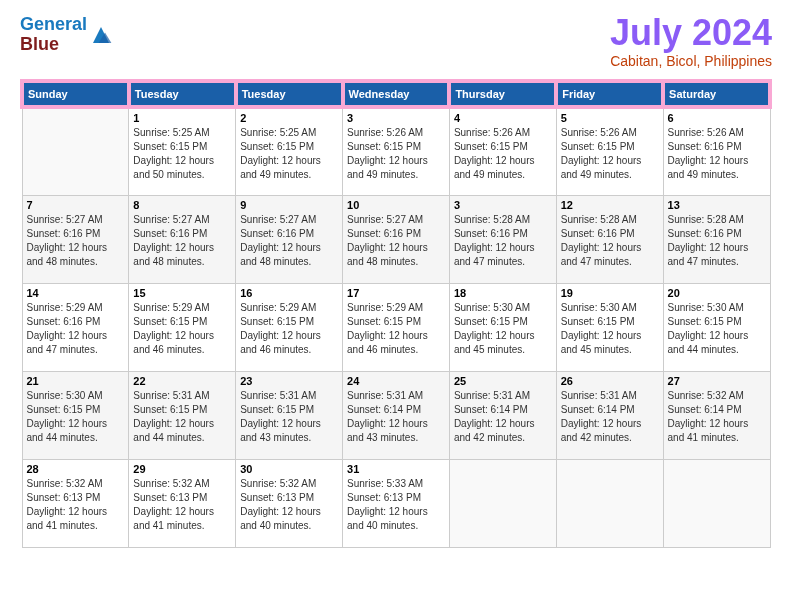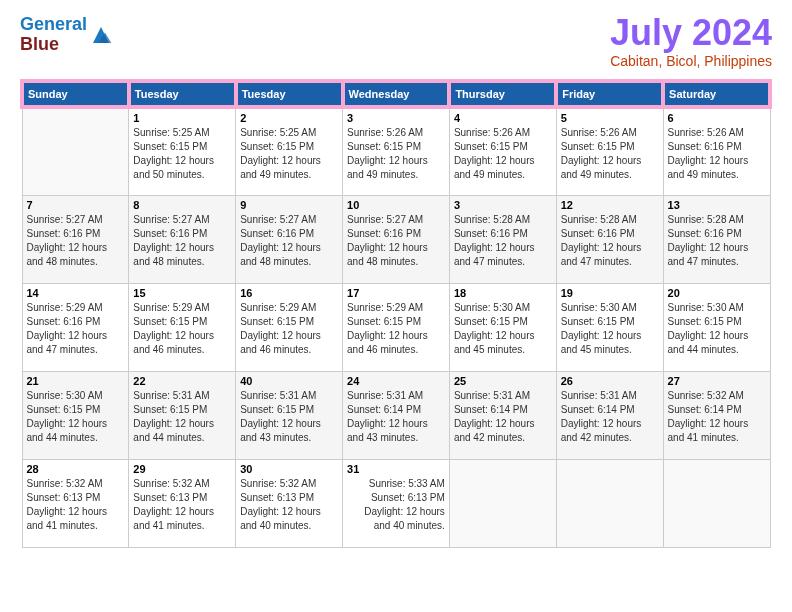--- a/index.html
+++ b/index.html
@@ -288,21 +288,21 @@
 and 44 minutes.</div>
           </td>
           <td>
             <span class="day-num">22</span>
             <div class="cell-content" style="white-space: pre-line;">Sunrise: 5:31 AM
 Sunset: 6:15 PM
 Daylight: 12 hours
 and 44 minutes.</div>
           </td>
           <td>
-            <span class="day-num">40</span>
+            <span class="day-num">23</span>
             <div class="cell-content" style="white-space: pre-line;">Sunrise: 5:31 AM
 Sunset: 6:15 PM
 Daylight: 12 hours
 and 43 minutes.</div>
           </td>
           <td>
             <span class="day-num">24</span>
             <div class="cell-content" style="white-space: pre-line;">Sunrise: 5:31 AM
 Sunset: 6:14 PM
 Daylight: 12 hours
@@ -347,21 +347,21 @@
           </td>
           <td>
             <span class="day-num">30</span>
             <div class="cell-content" style="white-space: pre-line;">Sunrise: 5:32 AM
 Sunset: 6:13 PM
 Daylight: 12 hours
 and 40 minutes.</div>
           </td>
           <td>
             <span class="day-num">31</span>
-            <div class="cell-content" style="white-space: pre-line; text-align: right;">Sunrise: 5:33 AM
+            <div class="cell-content" style="white-space: pre-line;">Sunrise: 5:33 AM
 Sunset: 6:13 PM
 Daylight: 12 hours
 and 40 minutes.</div>
           </td>
           <td class="empty-cell"></td>
           <td class="empty-cell"></td>
           <td class="empty-cell"></td>
         </tr>
       </tbody>
   </table>

